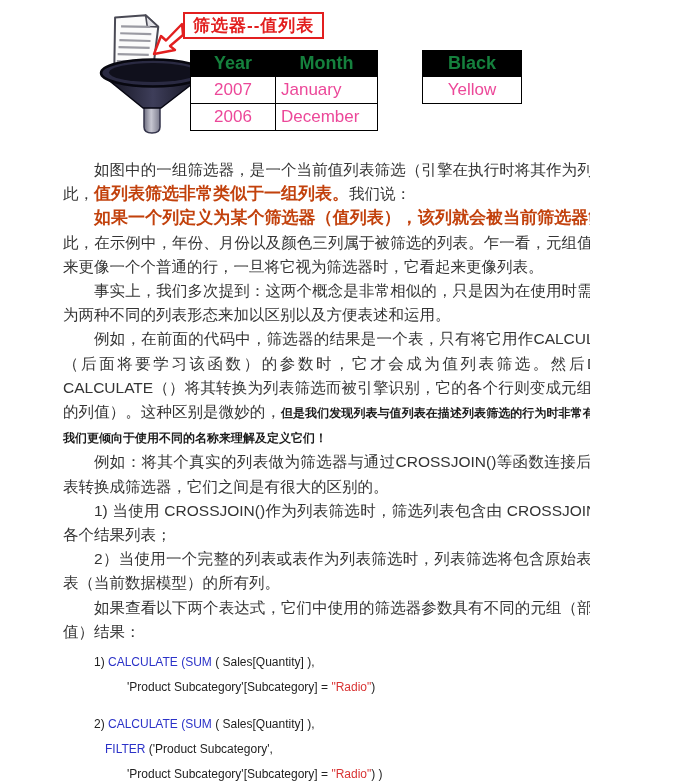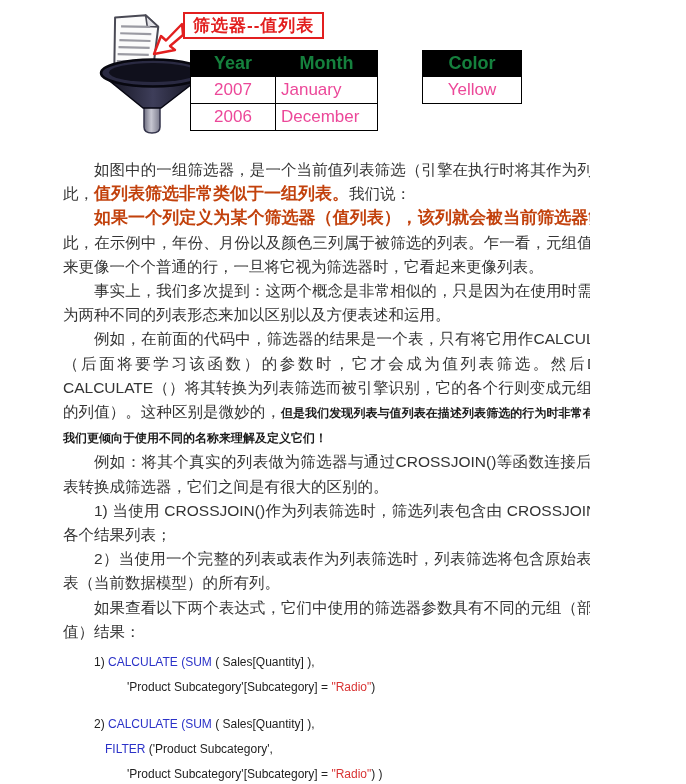--- a/index.html
+++ b/index.html
@@ -110,21 +110,21 @@
     <tr>
       <td class="year">2006</td>
       <td class="month">December</td>
     </tr>
   </tbody>
     </table>
 
   <table class="dtbl" id="tbl-color">
     <tbody>
         <tr>
-      <th>Color</th>
+      <th>Black</th>
     </tr>
     <tr>
       <td>Yellow</td>
     </tr>
   </tbody>
     </table>
 
   <div class="textblock">
     <p><span>如图中的一组筛选器，是一个当前值列表筛选（引擎在执行时将其作为列表）。因此，</span><span class="bp">值列表筛选非常类似于一组列表。</span><span>我们说：</span></p>
     <p><span class="bp">如果一个列定义为某个筛选器（值列表），该列就会被当前筛选器筛选。</span><span>因此，在示例中，年份、月份以及颜色三列属于被筛选的列表。乍一看，元组值列表看起来更像一个个普通的行，一旦将它视为筛选器时，它看起来更像列表。</span></p>

